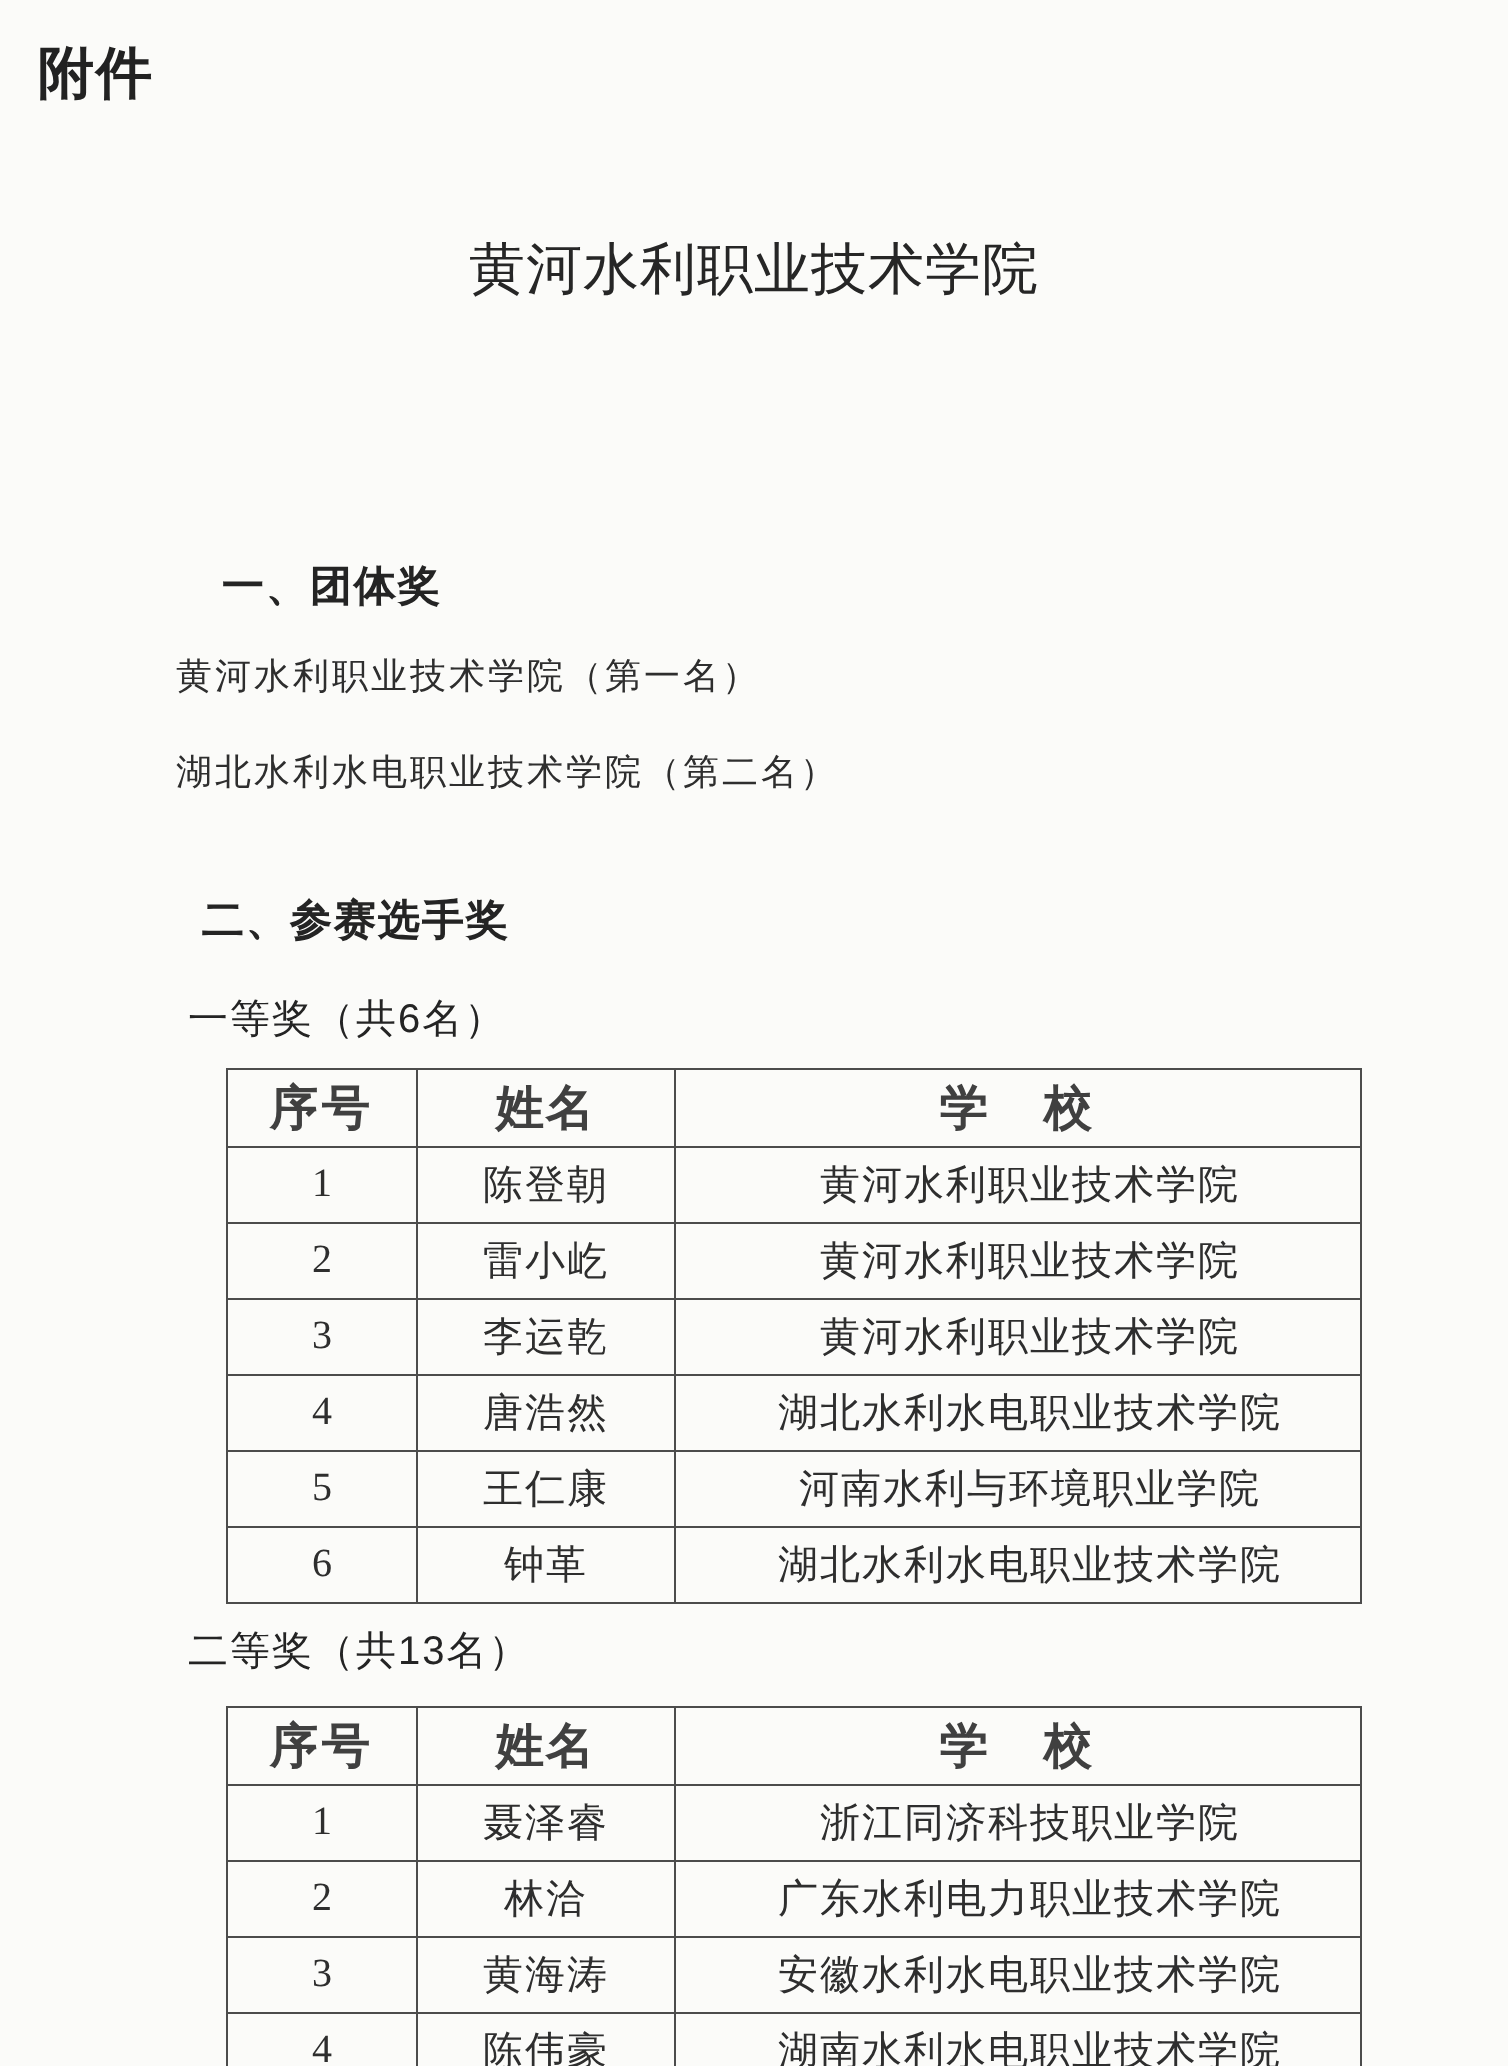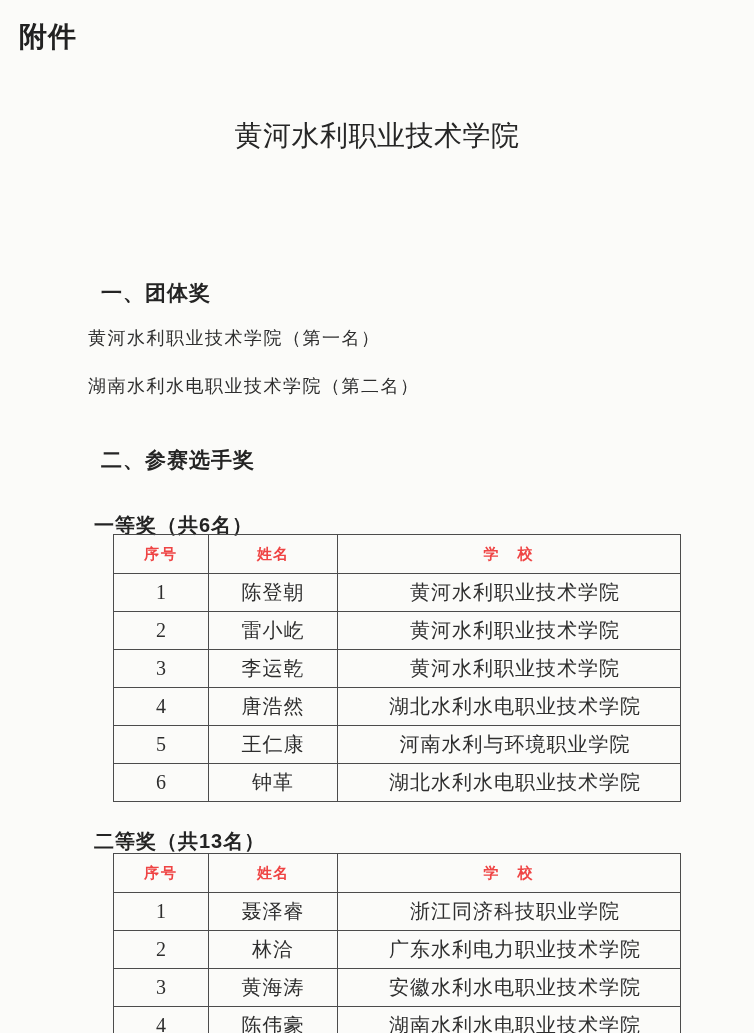--- a/index.html
+++ b/index.html
@@ -41,41 +41,40 @@
     letter-spacing: 0.5px;
   }
   .sec-heading {
     position: absolute;
     font-family: "Liberation Sans", "DejaVu Sans", sans-serif;
     font-weight: 700;
     font-size: 21px;
     color: #242424;
     letter-spacing: 1px;
   }
-  #team-heading { left: 101px; top: 279px; }
+  #team-heading { left: 111px; top: 279px; }
   #contestant-heading { left: 101px; top: 446px; }
   .inst-line {
     position: absolute;
     left: 88px;
     font-size: 18px;
     letter-spacing: 1.5px;
     color: #2e2e2e;
   }
   #inst-0 { top: 326px; }
   #inst-1 { top: 374px; }
   #inst-2 { top: 422px; }
   .prize-heading {
     position: absolute;
     left: 94px;
     font-family: "Liberation Sans", "DejaVu Sans", sans-serif;
-    font-weight: 700;
+    font-weight: 400;
     font-size: 20px;
     color: #242424;
     letter-spacing: 1px;
-    margin-top: 16px;
   }
   #first-prize-heading { top: 496px; }
   #second-prize-heading { top: 812px; }
   table.award {
     position: absolute;
     left: 113px;
     width: 568px;
     border-collapse: collapse;
     table-layout: fixed;
     font-size: 20px;
@@ -86,22 +85,22 @@
   table.award th, table.award td {
     border: 1px solid #4c4c4c;
     padding: 0;
     height: 37px;
     overflow: hidden;
     white-space: pre;
   }
   table.award th {
     height: 38px;
     font-weight: 700;
-    font-size: 15px;
-    color: #ef4444;
+    font-size: 24px;
+    color: #404040;
     letter-spacing: 2px;
   }
   table.award .col0 { width: 94px;  text-align: center; }
   table.award .col1 { width: 128px; text-align: center; letter-spacing: 1px; }
   table.award td.col2 { text-align: center; padding-left: 12px; letter-spacing: 1px; }
   table.award th.col2 { }
 </style>
 </head>
 <body>
 
@@ -109,21 +108,21 @@
 
   <div class="attachment">附件</div>
 
   <div class="doc-title">
     <div>黄河水利职业技术学院</div>
   </div>
 
   <div class="sec-heading" id="team-heading">一、团体奖</div>
 
   <div class="inst-line" id="inst-0">黄河水利职业技术学院（第一名）</div>
-  <div class="inst-line" id="inst-1">湖南水利水电职业技术学院（第二名）</div>
+  <div class="inst-line" id="inst-1">湖北水利水电职业技术学院（第二名）</div>
 
   <div class="sec-heading" id="contestant-heading">二、参赛选手奖</div>
 
   <div class="prize-heading" id="first-prize-heading">一等奖（共6名）</div>
 
   <table class="award" id="first-prize-table">
       <thead>
         <tr>
           <th class="col0">序号</th>
           <th class="col1">姓名</th>

